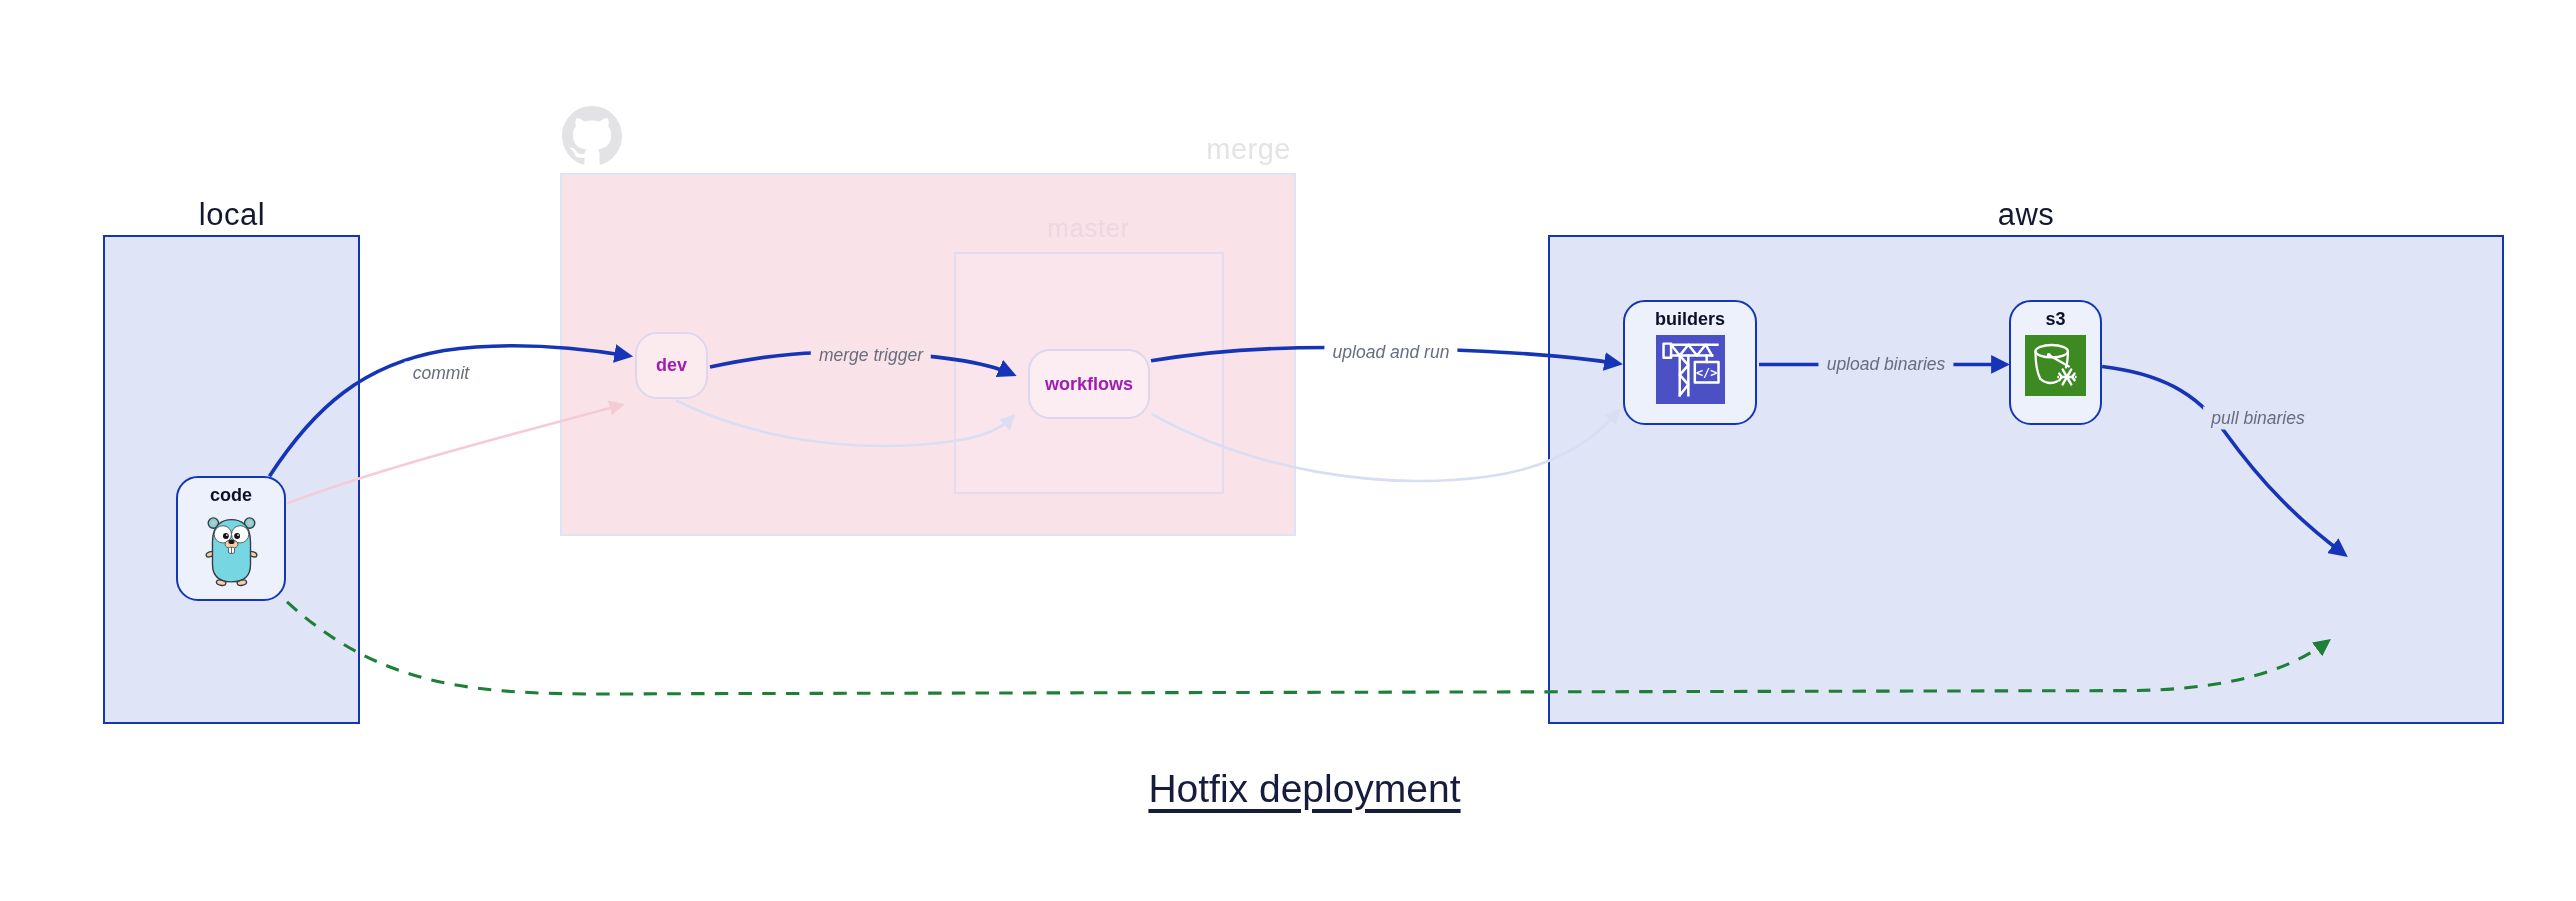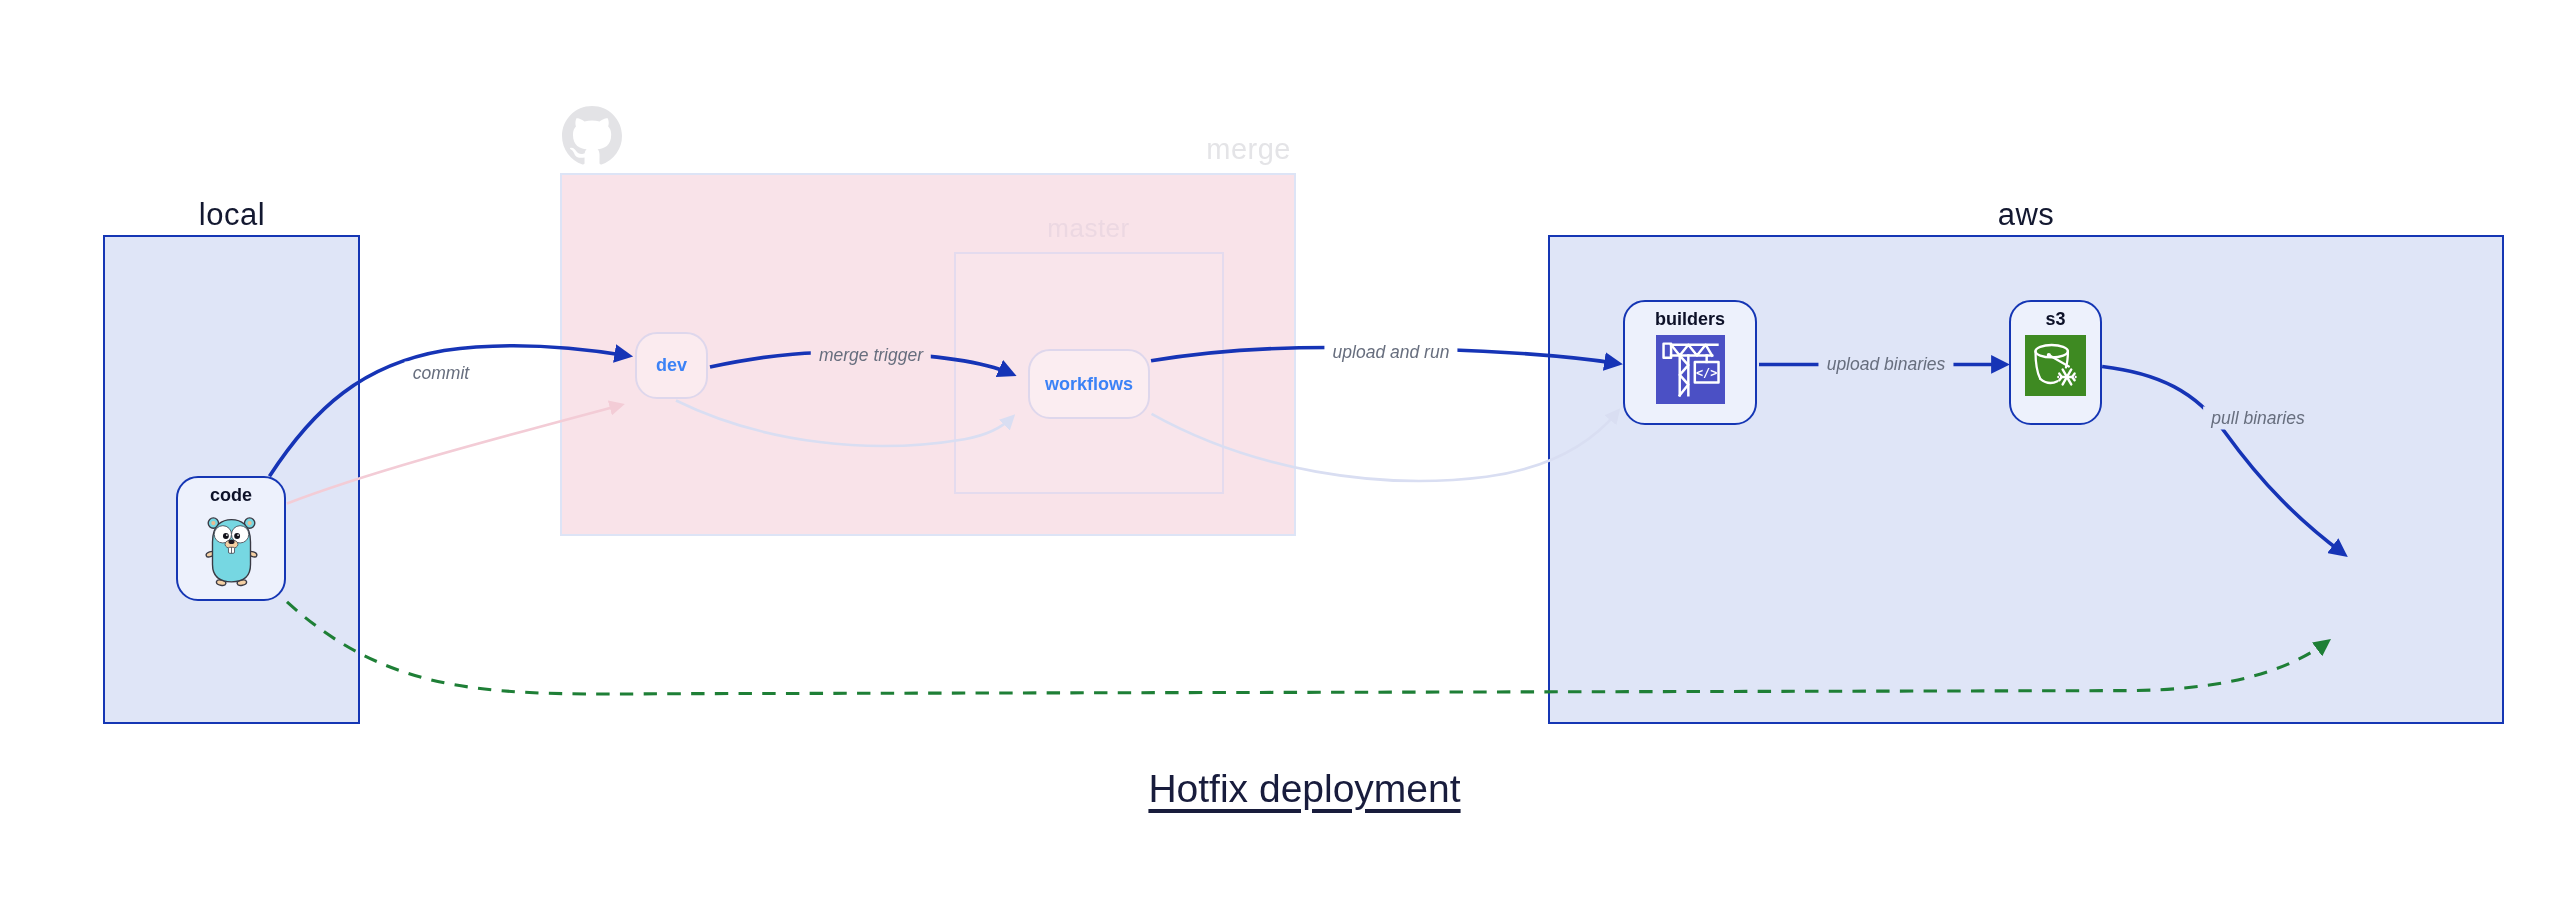--- a/index.html
+++ b/index.html
@@ -19,21 +19,21 @@
   #local-label{left:103px;top:197px;width:258px;}
   #aws-label{left:1897px;top:197px;width:258px;}
   #github-label{left:1085px;top:133px;width:206px;text-align:right;font-size:29px;color:#e4e4e7;font-weight:500;}
   #master-label{left:1011px;top:213px;width:155px;font-size:26px;color:#ecd8e2;font-weight:500;}
 
   
   .node{position:absolute;box-sizing:border-box;z-index:2;text-align:center;border-radius:22px;}
   .node-strong{border:2.6px solid #1536b4;background:#edf1fc;}
   .node-faded{border:2.1px solid #ded7ec;background:rgba(255,255,255,0.30);display:flex;align-items:center;justify-content:center;}
   .node-label{font-weight:bold;color:#0d1128;font-size:18px;display:block;margin-top:7.2px;}
-  .node-label-faded{font-weight:bold;font-size:18px;color:#3b82f6;}
+  .node-label-faded{font-weight:bold;font-size:18px;color:#a21caf;}
   #code-node{left:176px;top:476px;width:110px;height:125px;}
   #dev-node{left:635px;top:332px;width:73px;height:67px;}
   #workflows-node{left:1028px;top:349px;width:122px;height:70px;}
   #builders-node{left:1623px;top:300px;width:134px;height:125px;}
   #s3-node{left:2009px;top:300px;width:93px;height:125px;}
   #ec2-node{left:2336px;top:558px;width:98px;height:125px;}
   .node-icon{display:block;margin:5.2px auto 0 auto;}
 
   
   #octocat{position:absolute;left:562px;top:106px;width:60px;height:60px;z-index:1;}

